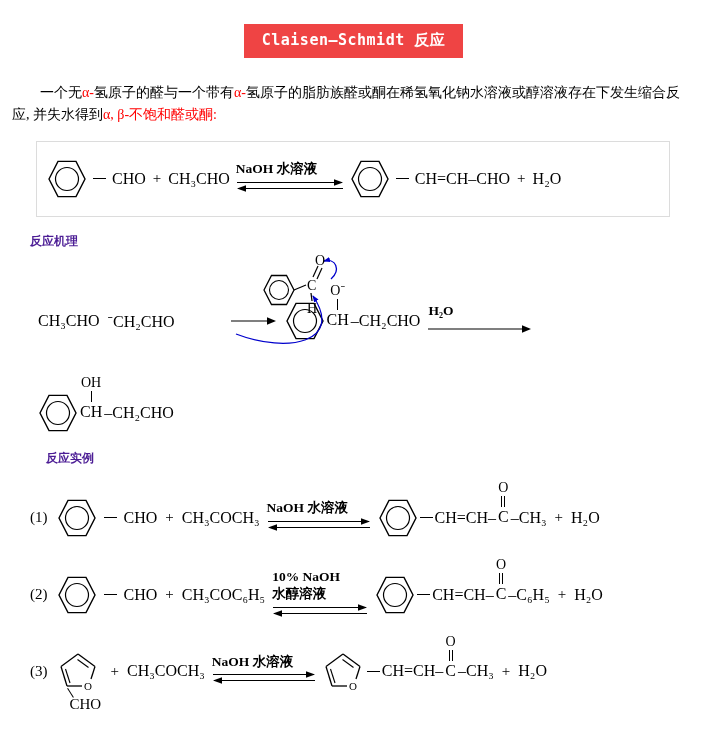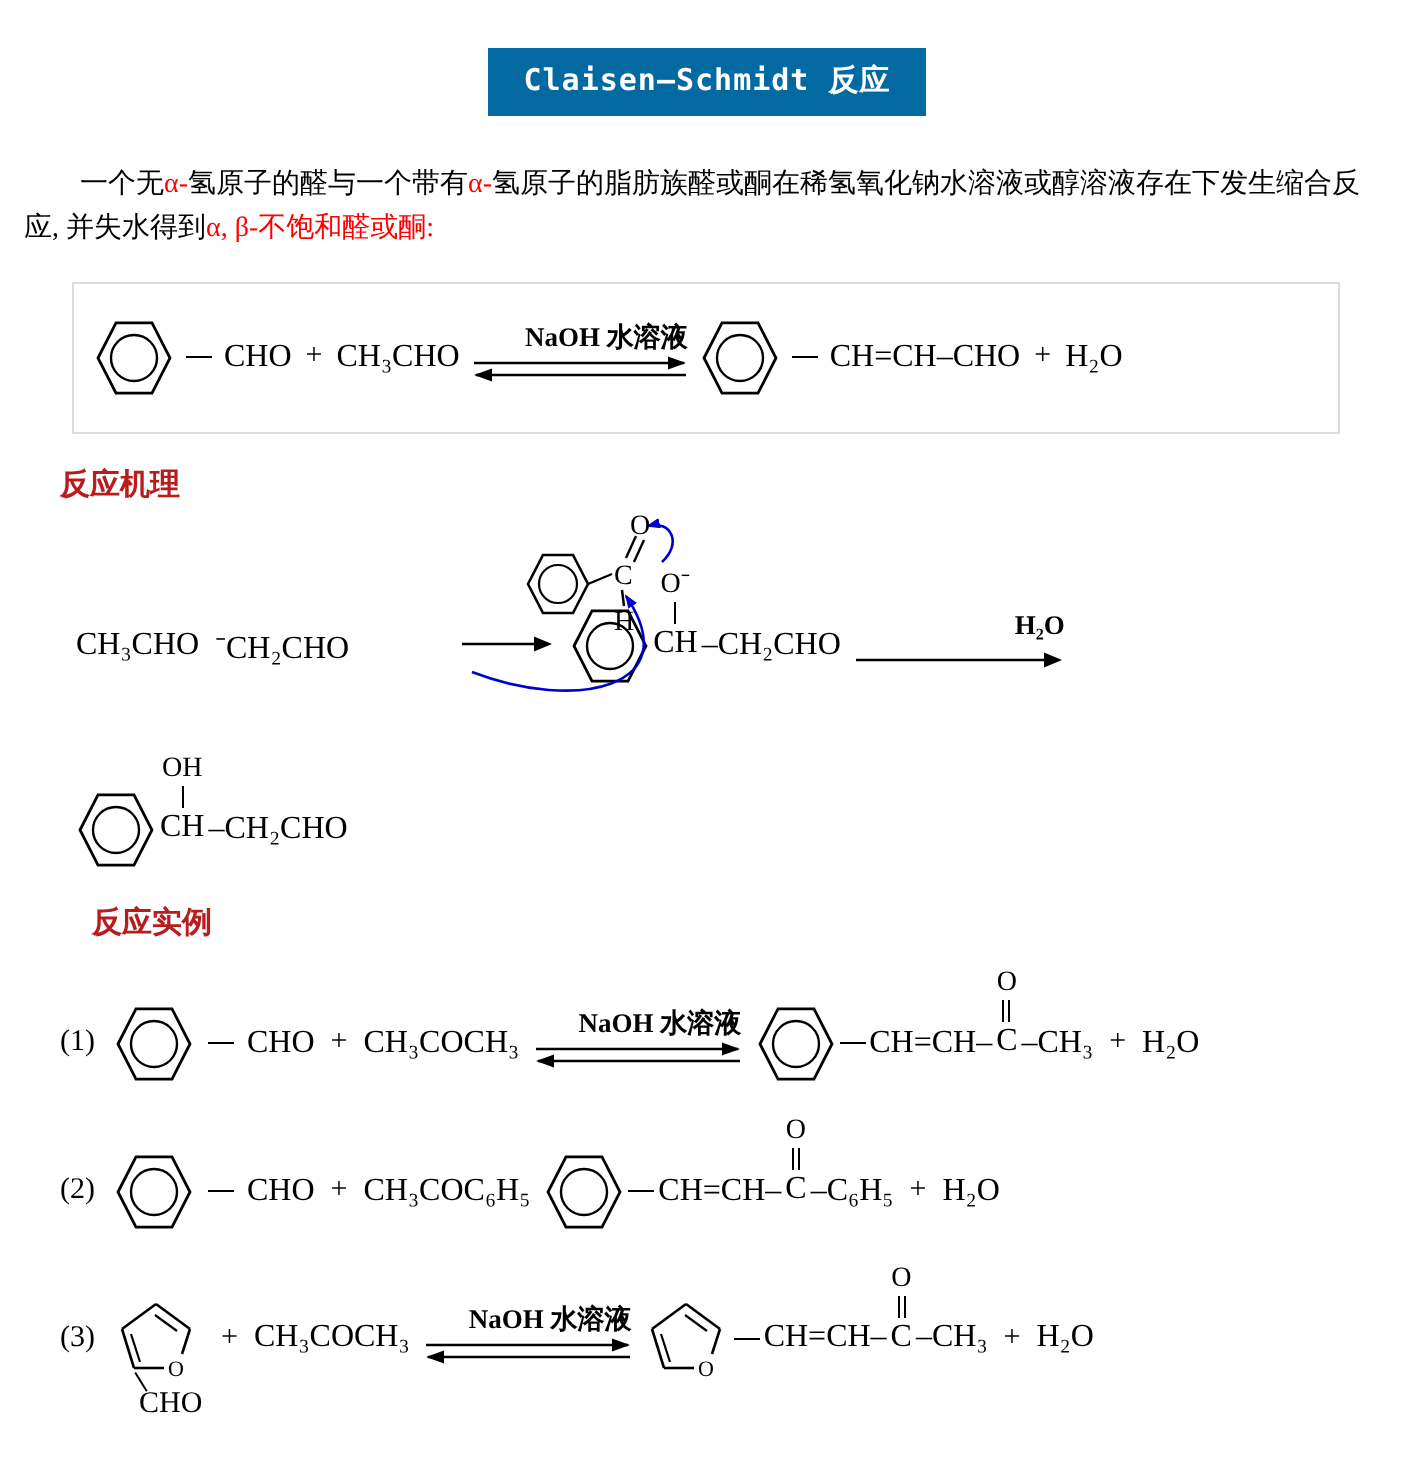--- a/index.html
+++ b/index.html
@@ -3,43 +3,43 @@
 <meta charset="utf-8">
 <style>
   * { box-sizing: border-box; }
   html,body { margin:0; padding:0; }
   body {
     width:707px; height:737px; background:#ffffff; color:#000;
     font-family:"Liberation Serif", serif; overflow:hidden; position:relative;
   }
   .banner-row { text-align:center; padding-top:24px; }
   .banner {
-    display:inline-block; background:#0369a1; color:#fff;
+    display:inline-block; background:#ef4444; color:#fff;
     padding:7px 18px 8px; font-family:"DejaVu Sans Mono", monospace;
     font-weight:bold; font-size:15px; letter-spacing:.5px;
   }
   .intro { margin:24px 12px 0 12px; font-size:14px; line-height:1.6; text-indent:2em; }
   .red { color:#ff0000; }
   .scheme-box {
     margin:14px 0 0 36px; width:634px; border:1px solid #dcdcdc;
     display:flex; align-items:center; gap:6px; padding:14px 10px; font-size:16px;
   }
   .formula { font-size:16px; white-space:nowrap; }
   .plus { font-size:15px; padding:0 1px; }
   .hbond { display:inline-block; width:13px; height:0; border-top:1.3px solid #000; }
-  .heading { font-weight:bold; font-size:15px; color:#b91c1c; font-family:"Liberation Sans", sans-serif; }
+  .heading { font-weight:bold; font-size:12px; color:#4c1d95; font-family:"Liberation Sans", sans-serif; }
   .mech-heading { margin:16px 0 0 30px; }
   .ex-heading { margin:14px 0 0 46px; }
   .mech1 {
     position:relative; margin:4px 0 0 38px; width:662px;
     padding-top:44px; display:flex; align-items:center; gap:8px;
   }
   .bluelayer { position:absolute; left:0; top:0; pointer-events:none; }
   .bza { position:absolute; left:224px; top:0; }
-  .arrow-block { display:inline-flex; flex-direction:column; align-items:flex-end; }
+  .arrow-block { display:inline-flex; flex-direction:column; align-items:flex-start; }
   .cond { font-size:13.5px; font-weight:bold; white-space:nowrap; line-height:1.25; }
   .sp { width:40px; }
   .molecule { display:inline-flex; align-items:center; gap:2px; }
   .chstack, .kstack {
     display:inline-flex; flex-direction:column; align-items:center;
     position:relative; top:-14px; gap:1px;
   }
   .chstack .above, .kstack .above { font-size:14px; line-height:1; white-space:nowrap; }
   .vbond { width:0; height:11px; border-left:1.3px solid #000; display:inline-block; }
   .dbond { width:4px; height:11px; border-left:1.3px solid #000; border-right:1.3px solid #000; display:inline-block; }
@@ -218,20 +218,30 @@
   <span class="benzene">
       <svg width="40" height="46" viewBox="0 0 40 46">
         <polygon points="2,23 11,5.4 29,5.4 38,23 29,40.6 11,40.6" fill="none" stroke="#000" stroke-width="1.4"></polygon>
         <circle cx="20" cy="23" r="11.5" fill="none" stroke="#000" stroke-width="1.2"></circle>
       </svg>
     </span>
     <i class="hbond"></i>
   <span class="formula">CHO</span>
   <span class="plus">+</span>
   <span class="formula">CH₃COC₆H₅</span>
+  <span class="arrow-block">
+    <span class="cond">10% NaOH</span>
+    <span class="cond">水醇溶液</span>
+    <span class="eq"><svg width="96" height="13" viewBox="0 0 96 13">
+          <line x1="1" y1="3.5" x2="94" y2="3.5" stroke="#000" stroke-width="1.2"></line>
+          <polygon points="95,3.5 86,0.3 86,6.7" fill="#000"></polygon>
+          <line x1="2" y1="9.5" x2="95" y2="9.5" stroke="#000" stroke-width="1.2"></line>
+          <polygon points="1,9.5 10,6.3 10,12.7" fill="#000"></polygon>
+        </svg></span>
+  </span>
   <span class="molecule">
     <span class="benzene">
         <svg width="40" height="46" viewBox="0 0 40 46">
           <polygon points="2,23 11,5.4 29,5.4 38,23 29,40.6 11,40.6" fill="none" stroke="#000" stroke-width="1.4"></polygon>
           <circle cx="20" cy="23" r="11.5" fill="none" stroke="#000" stroke-width="1.2"></circle>
         </svg>
       </span>
       <i class="hbond"></i>
     <span class="formula">CH=CH–</span>
     <span class="kstack">

